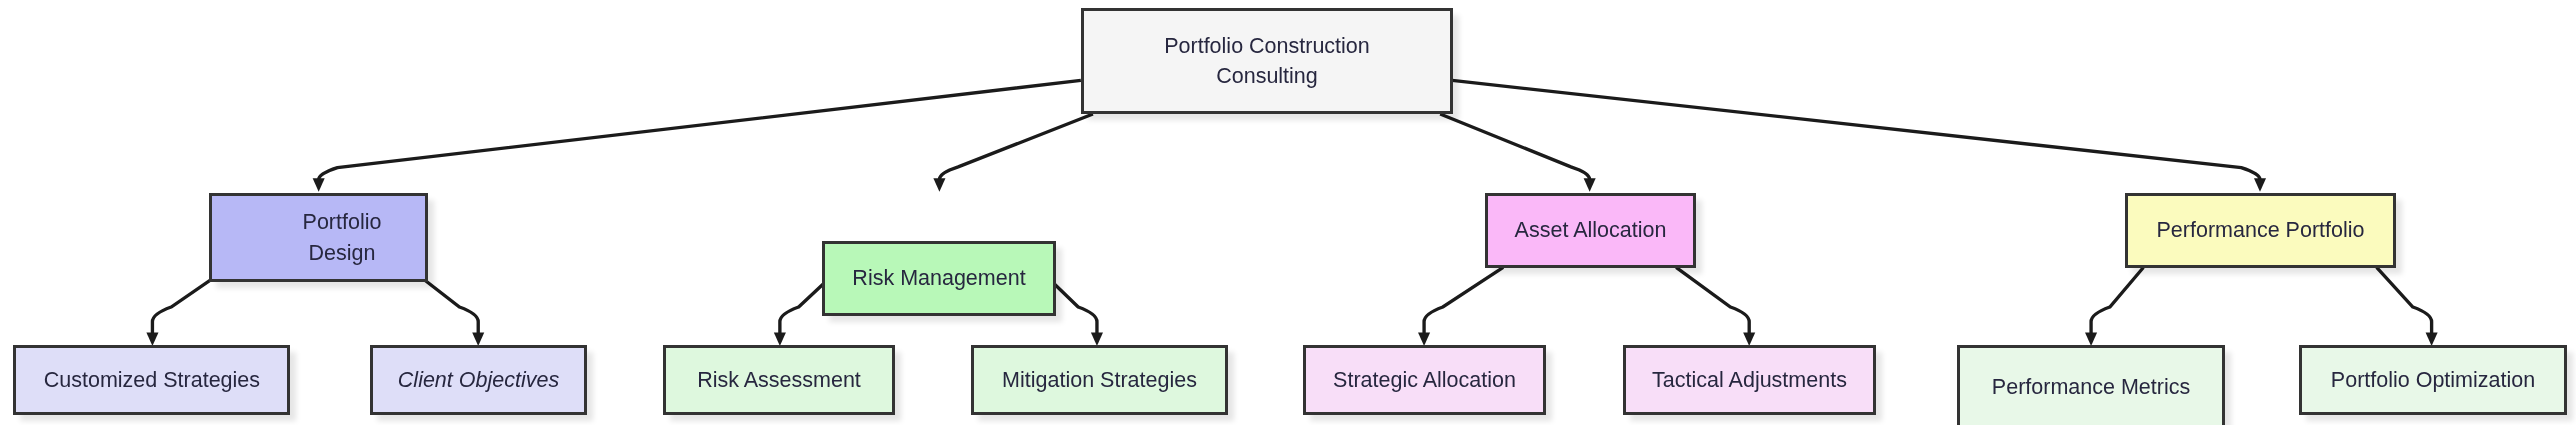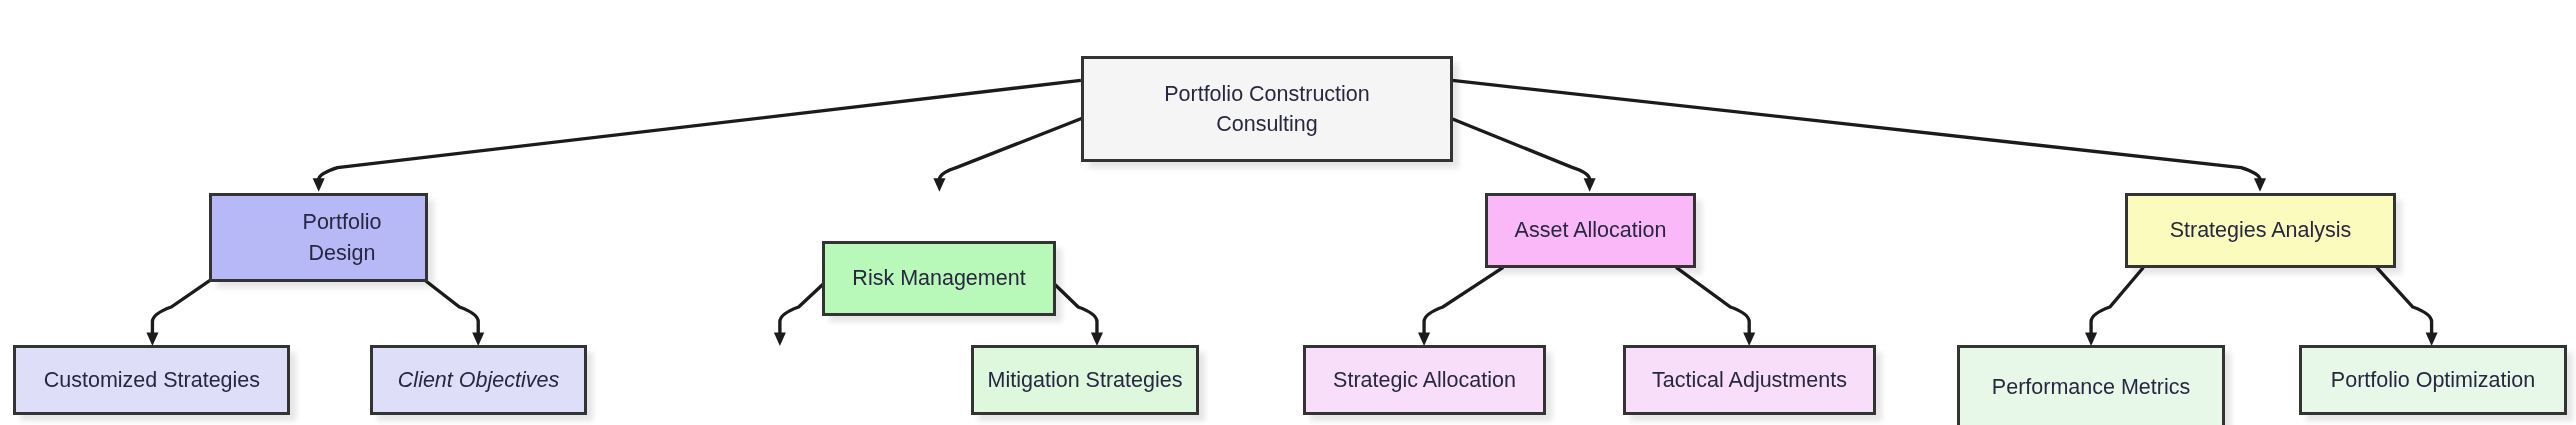--- a/index.html
+++ b/index.html
@@ -32,21 +32,21 @@
   }
   .node .label{padding:0 13.4px;}
   .root-node{left:1081px;top:8px;width:372px;height:106px;}
   .n-pd{left:209px;top:193px;width:219px;height:89px;padding-left:47px;}
   .n-rm{left:822px;top:193px;width:234px;height:75px;}
   .n-aa{left:1485px;top:193px;width:211px;height:75px;}
   .n-pa{left:2125px;top:193px;width:271px;height:75px;}
   .n-cs{left:13.4px;top:345px;width:277px;height:70px;}
   .n-co{left:370px;top:345px;width:217px;height:70px;font-style:italic;}
   .n-ra{left:663px;top:345px;width:232px;height:70px;}
-  .n-ms{left:971px;top:345px;width:228px;height:70px;}
+  .n-ms{left:971px;top:345px;width:257px;height:70px;}
   .n-sa{left:1303px;top:345px;width:243px;height:70px;}
   .n-ta{left:1623px;top:345px;width:253px;height:70px;}
   .n-pm{left:1957px;top:345px;width:268px;height:84px;}
   .n-po{left:2299px;top:345px;width:268px;height:70px;}
 </style>
 </head>
 <body>
 
 <div class="stage">
 
@@ -63,45 +63,48 @@
     <path class="edge" d="M 340,399 L 254,458 Q 226,468 226,480 L 226,500" marker-end="url(#arrow)"></path>
     <path class="edge" d="M 608,399 L 684,458 Q 712,468 712,480 L 712,500" marker-end="url(#arrow)"></path>
     <path class="edge" d="M 1253,399 L 1190,458 Q 1162,468 1162,480 L 1162,500" marker-end="url(#arrow)"></path>
     <path class="edge" d="M 1546,399 L 1607,458 Q 1635,468 1635,480 L 1635,500" marker-end="url(#arrow)"></path>
     <path class="edge" d="M 2241,399 L 2151,458 Q 2123,468 2123,480 L 2123,500" marker-end="url(#arrow)"></path>
     <path class="edge" d="M 2499,399 L 2580,458 Q 2608,468 2608,480 L 2608,500" marker-end="url(#arrow)"></path>
     <path class="edge" d="M 3196,399 L 3146,458 Q 3118,468 3118,480 L 3118,500" marker-end="url(#arrow)"></path>
     <path class="edge" d="M 3544,399 L 3598,458 Q 3626,468 3626,480 L 3626,500" marker-end="url(#arrow)"></path>
   </svg>
 
-  <div class="node root-node" style="background-color: rgb(245, 245, 245); margin-top: 48px;">
+  <div class="node root-node" style="background-color: rgb(245, 245, 245);">
     <div class="label">
       <div>Portfolio Construction</div>
       <div>Consulting</div>
     </div>
   </div>
 
   <div class="node n-pd" style="background-color: rgb(183, 184, 246);">
     <div class="label">Portfolio Design</div>
   </div>
   <div class="node n-rm" style="background-color: rgb(184, 248, 184); margin-top: 48px;">
     <div class="label">Risk Management</div>
   </div>
   <div class="node n-aa" style="background-color: rgb(250, 184, 248);">
     <div class="label">Asset Allocation</div>
   </div>
   <div class="node n-pa" style="background-color: rgb(251, 251, 190);">
-    <div class="label">Strategies Analysis</div>
+    <div class="label">Performance Portfolio</div>
   </div>
 
   <div class="node n-cs" style="background-color: rgb(222, 222, 248);">
     <div class="label">Customized Strategies</div>
   </div>
   <div class="node n-co" style="background-color: rgb(222, 222, 248);">
     <div class="label">Client Objectives</div>
+  </div>
+  <div class="node n-ra" style="background-color: rgb(222, 248, 222);">
+    <div class="label">Risk Assessment</div>
   </div>
   <div class="node n-ms" style="background-color: rgb(222, 248, 222);">
     <div class="label">Mitigation Strategies</div>
   </div>
   <div class="node n-ta" style="background-color: rgb(248, 222, 248);">
     <div class="label">Tactical Adjustments</div>
   </div>
   <div class="node n-sa" style="background-color: rgb(248, 222, 248);">
     <div class="label">Strategic Allocation</div>
   </div>

